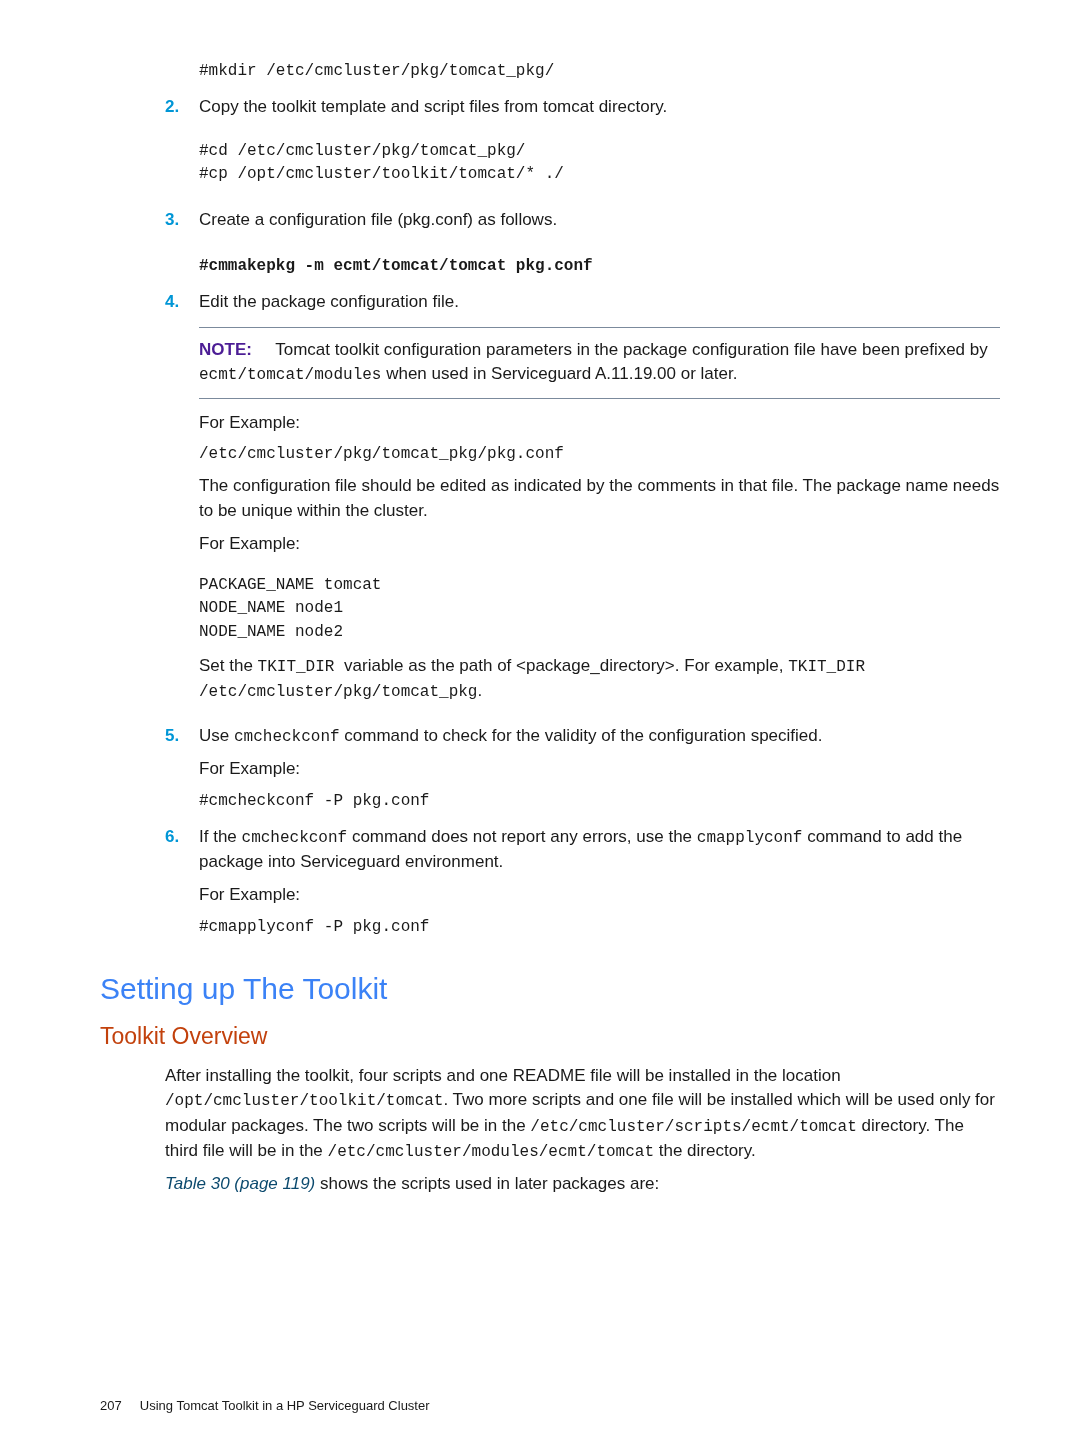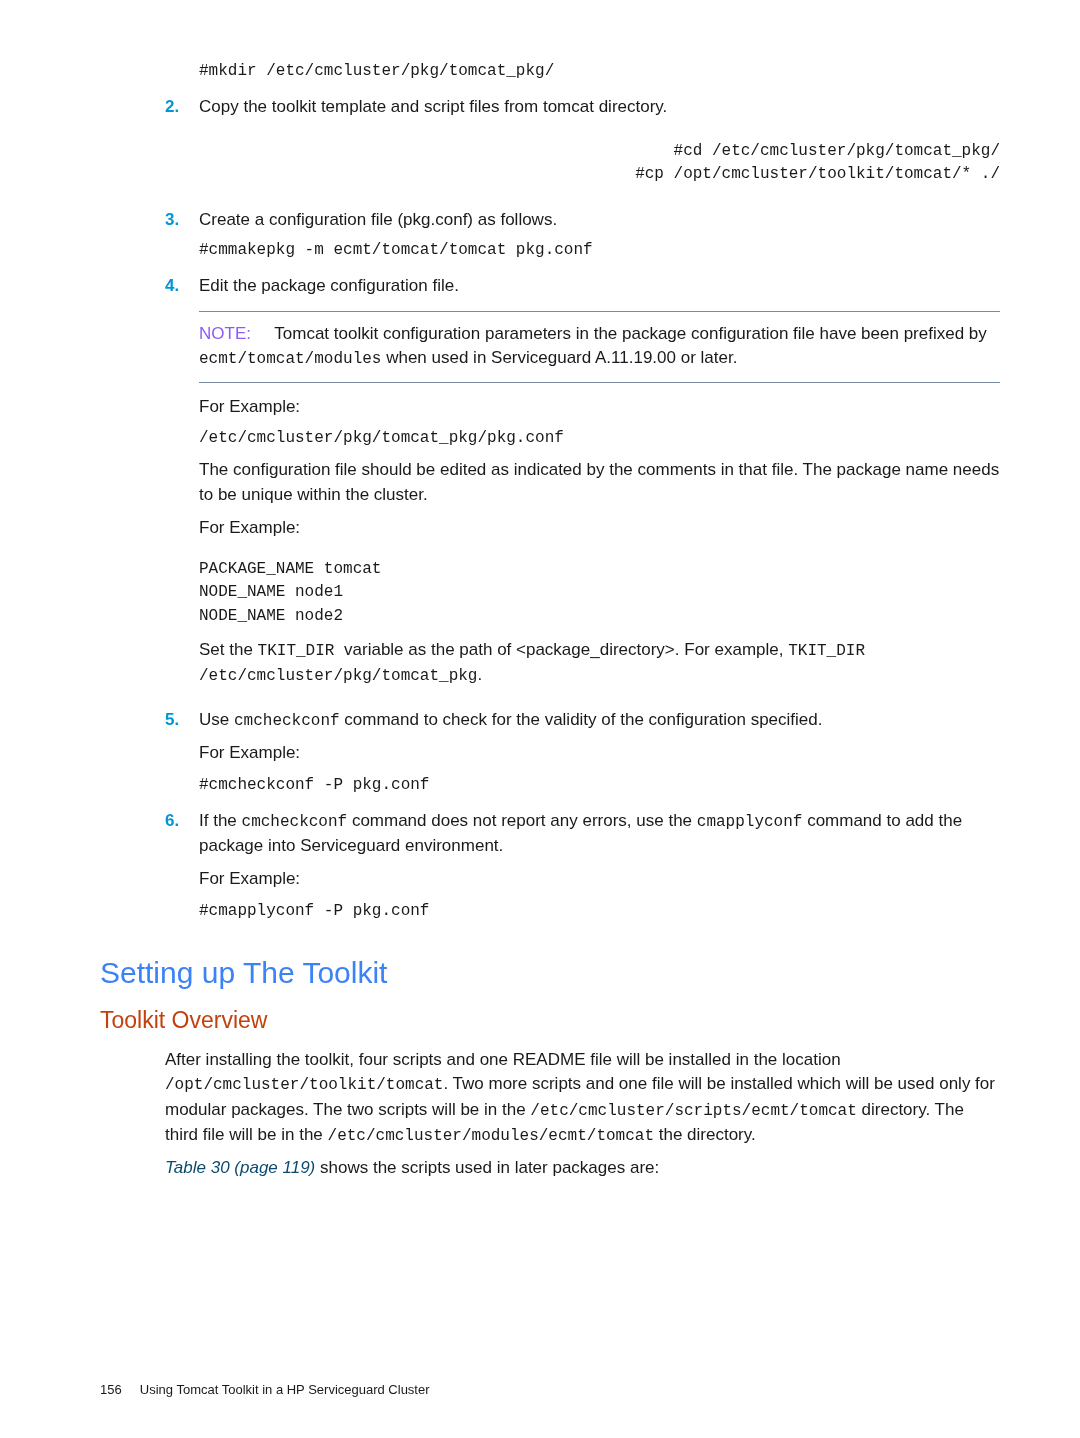--- a/index.html
+++ b/index.html
@@ -36,22 +36,22 @@
     .indent-block {
       margin-left: 34px;
     }
     .note-box {
       border-top: 1px solid #7b8a9c;
       border-bottom: 1px solid #7b8a9c;
       padding: 10px 0;
       margin: 12px 0;
     }
     .note-label {
-      color: #8b5cf6;
-      font-weight: normal;
+      color: #4c1d95;
+      font-weight: bold;
       margin-top: 28px;
     }
     h1.section {
       color: #3b82f6;
       font-weight: normal;
       font-size: 30px;
       margin: 28px 0 8px -65px;
     }
     h2.subsection {
       color: #c2410c;
@@ -82,30 +82,30 @@
 <div class="content">
 
   <div class="indent-block">
     <pre class="mono">#mkdir /etc/cmcluster/pkg/tomcat_pkg/</pre>
   </div>
 
   <div class="list-item">
     <div class="list-number">2.</div>
     <div class="list-body">
       <span>Copy the toolkit template and script files from tomcat directory.</span>
-      <pre class="mono" style="margin-top:20px;text-align:right;">#cd /etc/cmcluster/pkg/tomcat_pkg/
+      <pre class="mono" style="margin-top:20px;">#cd /etc/cmcluster/pkg/tomcat_pkg/
 #cp /opt/cmcluster/toolkit/tomcat/* ./</pre>
     </div>
   </div>
 
   <div class="list-item">
     <div class="list-number">3.</div>
     <div class="list-body">
       <span>Create a configuration file (pkg.conf) as follows.</span>
-      <div class="mono" style="margin-top:6px;">#cmmakepkg -m ecmt/tomcat/tomcat pkg.conf</div>
+      <div class="mono" style="margin-top:22px;font-weight:bold;">#cmmakepkg -m ecmt/tomcat/tomcat pkg.conf</div>
     </div>
   </div>
 
   <div class="list-item">
     <div class="list-number">4.</div>
     <div class="list-body">
       <span>Edit the package configuration file.</span>
 
       <div class="note-box">
         <span class="note-label">NOTE:</span>
@@ -154,16 +154,16 @@
   <p>
     <span>After installing the toolkit, four scripts and one README file will be installed in the location </span><span class="mono">/opt/cmcluster/toolkit/tomcat</span><span>. Two more scripts and one file will be installed which will be used only for modular packages. The two scripts will be in the </span><span class="mono">/etc/cmcluster/scripts/ecmt/tomcat</span><span> directory. The third file will be in the </span><span class="mono">/etc/cmcluster/modules/ecmt/tomcat</span><span> the directory.</span>
   </p>
   <p>
     <a class="link">Table 30 (page 119)</a><span> shows the scripts used in later packages are:</span>
   </p>
 
 </div>
 
 <div class="footer">
-  <span>156</span>
+  <span>207</span>
   <span>&nbsp;&nbsp;&nbsp;</span>
   <span>Using Tomcat Toolkit in a HP Serviceguard Cluster</span>
 </div>
 
 </body></html>

